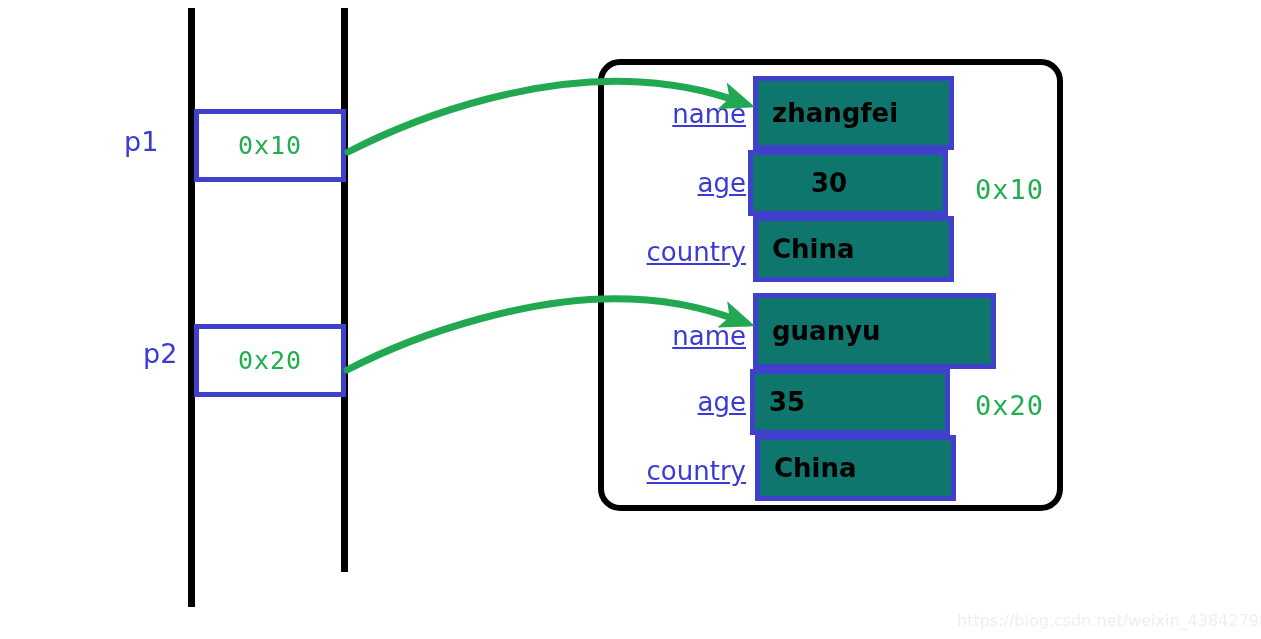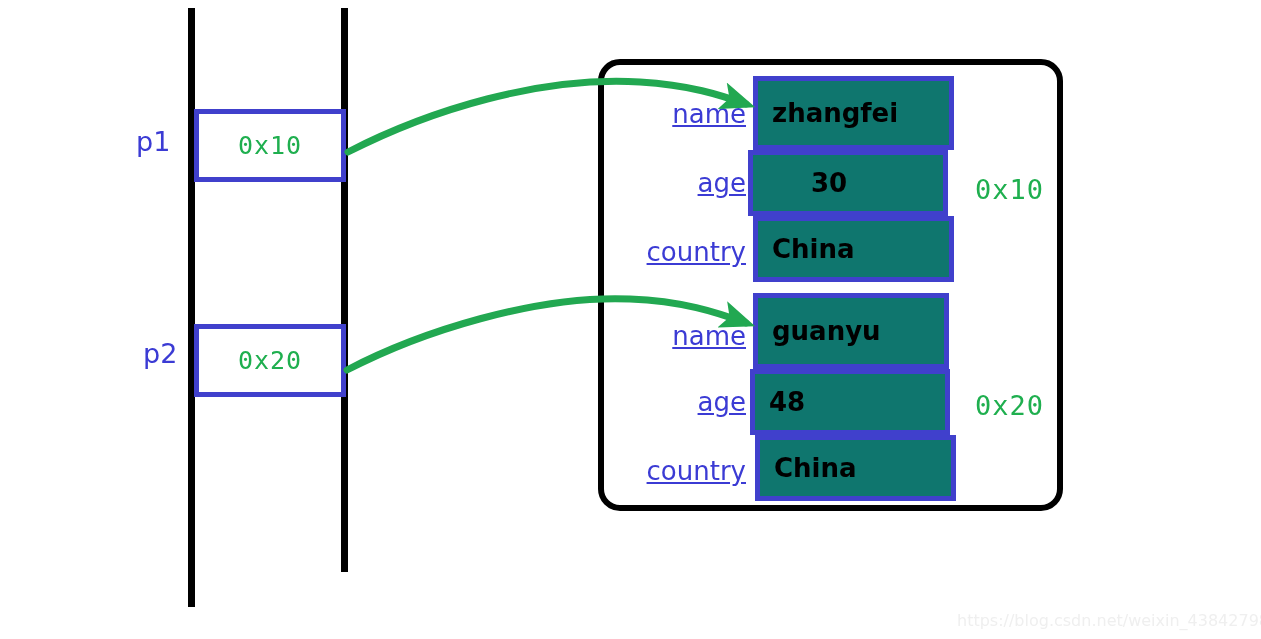--- a/index.html
+++ b/index.html
@@ -109,21 +109,21 @@
   }
 </style>
 </head>
 <body>
 
 <div id="canvas">
 
   <div class="stack-line left"></div>
   <div class="stack-line right"></div>
 
-  <div class="ptr-label" style="left:136px; top:126px;">p1</div>
+  <div class="ptr-label" style="left:124px; top:126px;">p1</div>
   <div class="ptr-label" style="left:143px; top:338px;">p2</div>
 
   <div class="slot" style="left:194px; top:109px; width:152px; height:73px;">
     <span class="slot-value">0x10</span>
   </div>
   <div class="slot" style="left:194px; top:324px; width:152px; height:73px;">
     <span class="slot-value">0x20</span>
   </div>
 
   <div class="heap-box" style="left:598px; top:59px; width:465px; height:452px;"></div>
@@ -141,25 +141,25 @@
   <div class="field-box" style="left:753px; top:216px; width:201px; height:66px;">
     <span class="field-value">China</span>
   </div>
 
   <div class="addr-label" style="left:975px; top:174px;">0x10</div>
 
   <div class="field-label" style="left:548px; top:321px; width:198px;">name</div>
   <div class="field-label" style="left:548px; top:387px; width:198px;">age</div>
   <div class="field-label" style="left:548px; top:456px; width:198px;">country</div>
 
-  <div class="field-box" style="left:753px; top:293px; width:196px; height:76px;">
+  <div class="field-box" style="left:753px; top:293px; width:243px; height:76px;">
     <span class="field-value">guanyu</span>
   </div>
   <div class="field-box" style="left:750px; top:369px; width:200px; height:66px;">
-    <span class="field-value">48</span>
+    <span class="field-value">35</span>
   </div>
   <div class="field-box" style="left:755px; top:435px; width:201px; height:66px;">
     <span class="field-value">China</span>
   </div>
 
   <div class="addr-label" style="left:975px; top:390px;">0x20</div>
 
   <svg class="arrows" viewBox="0 0 1261 639">
     <defs>
       <marker id="arrowhead" markerWidth="5" markerHeight="4" refX="3.6" refY="2" orient="auto">

